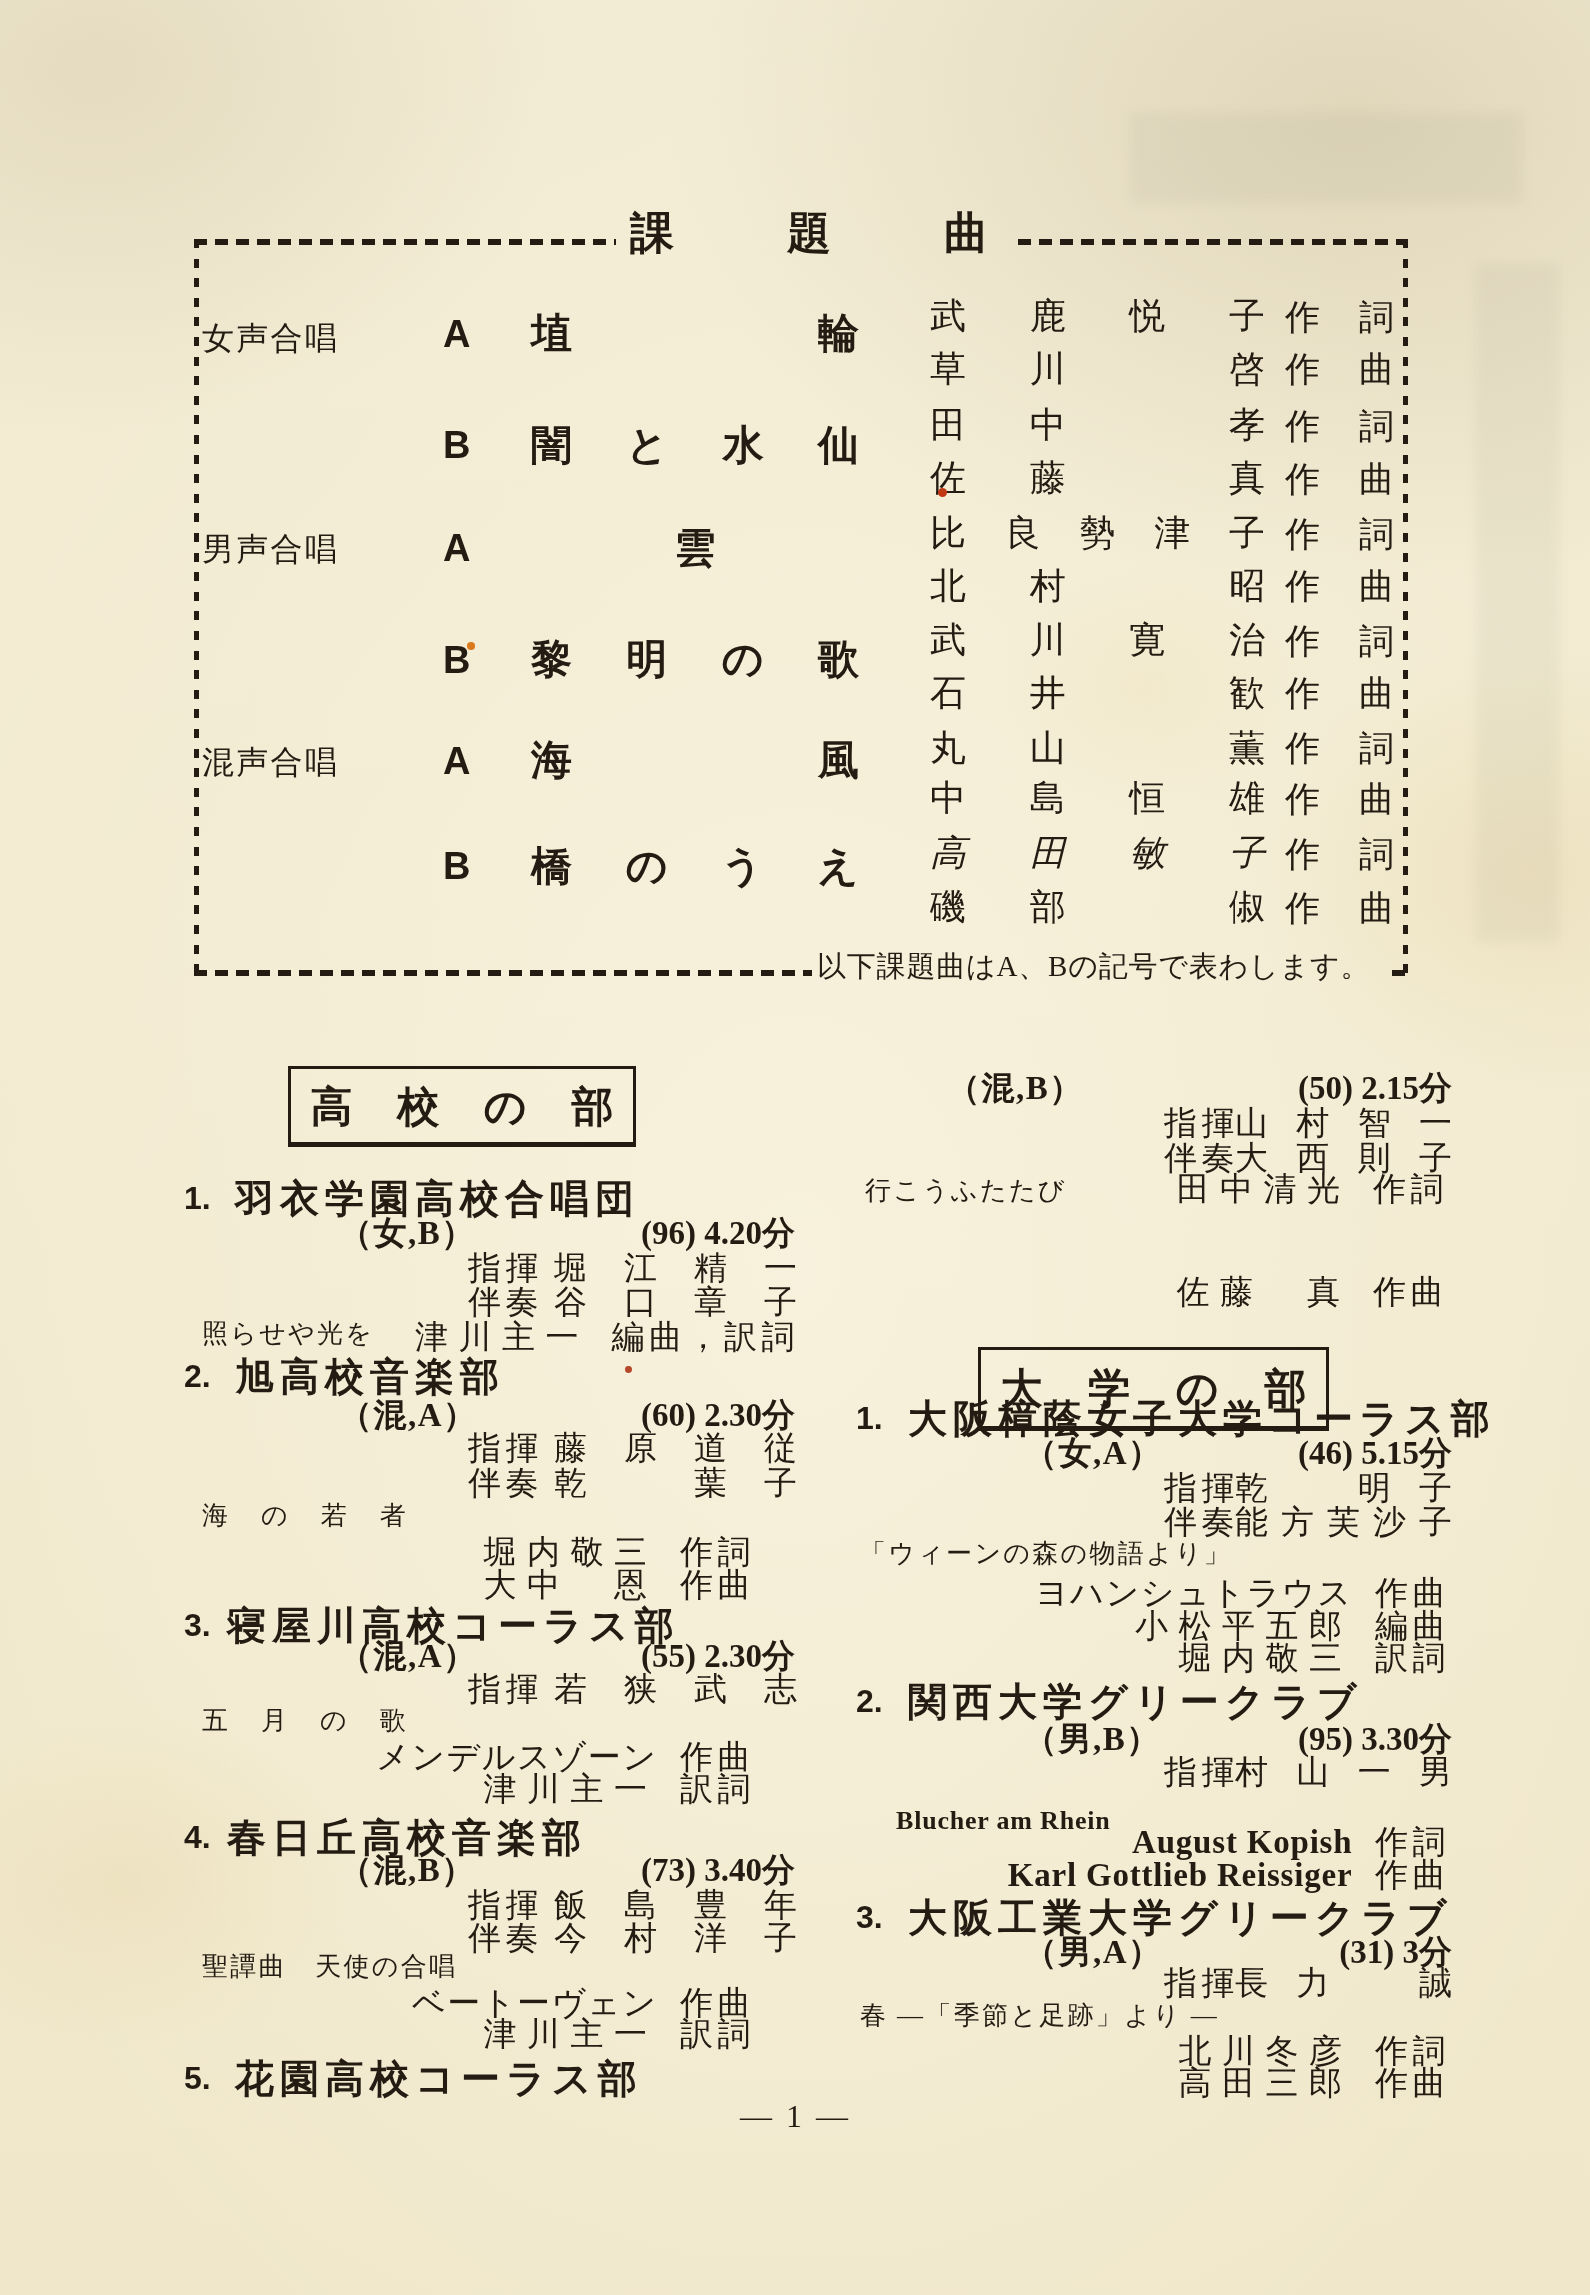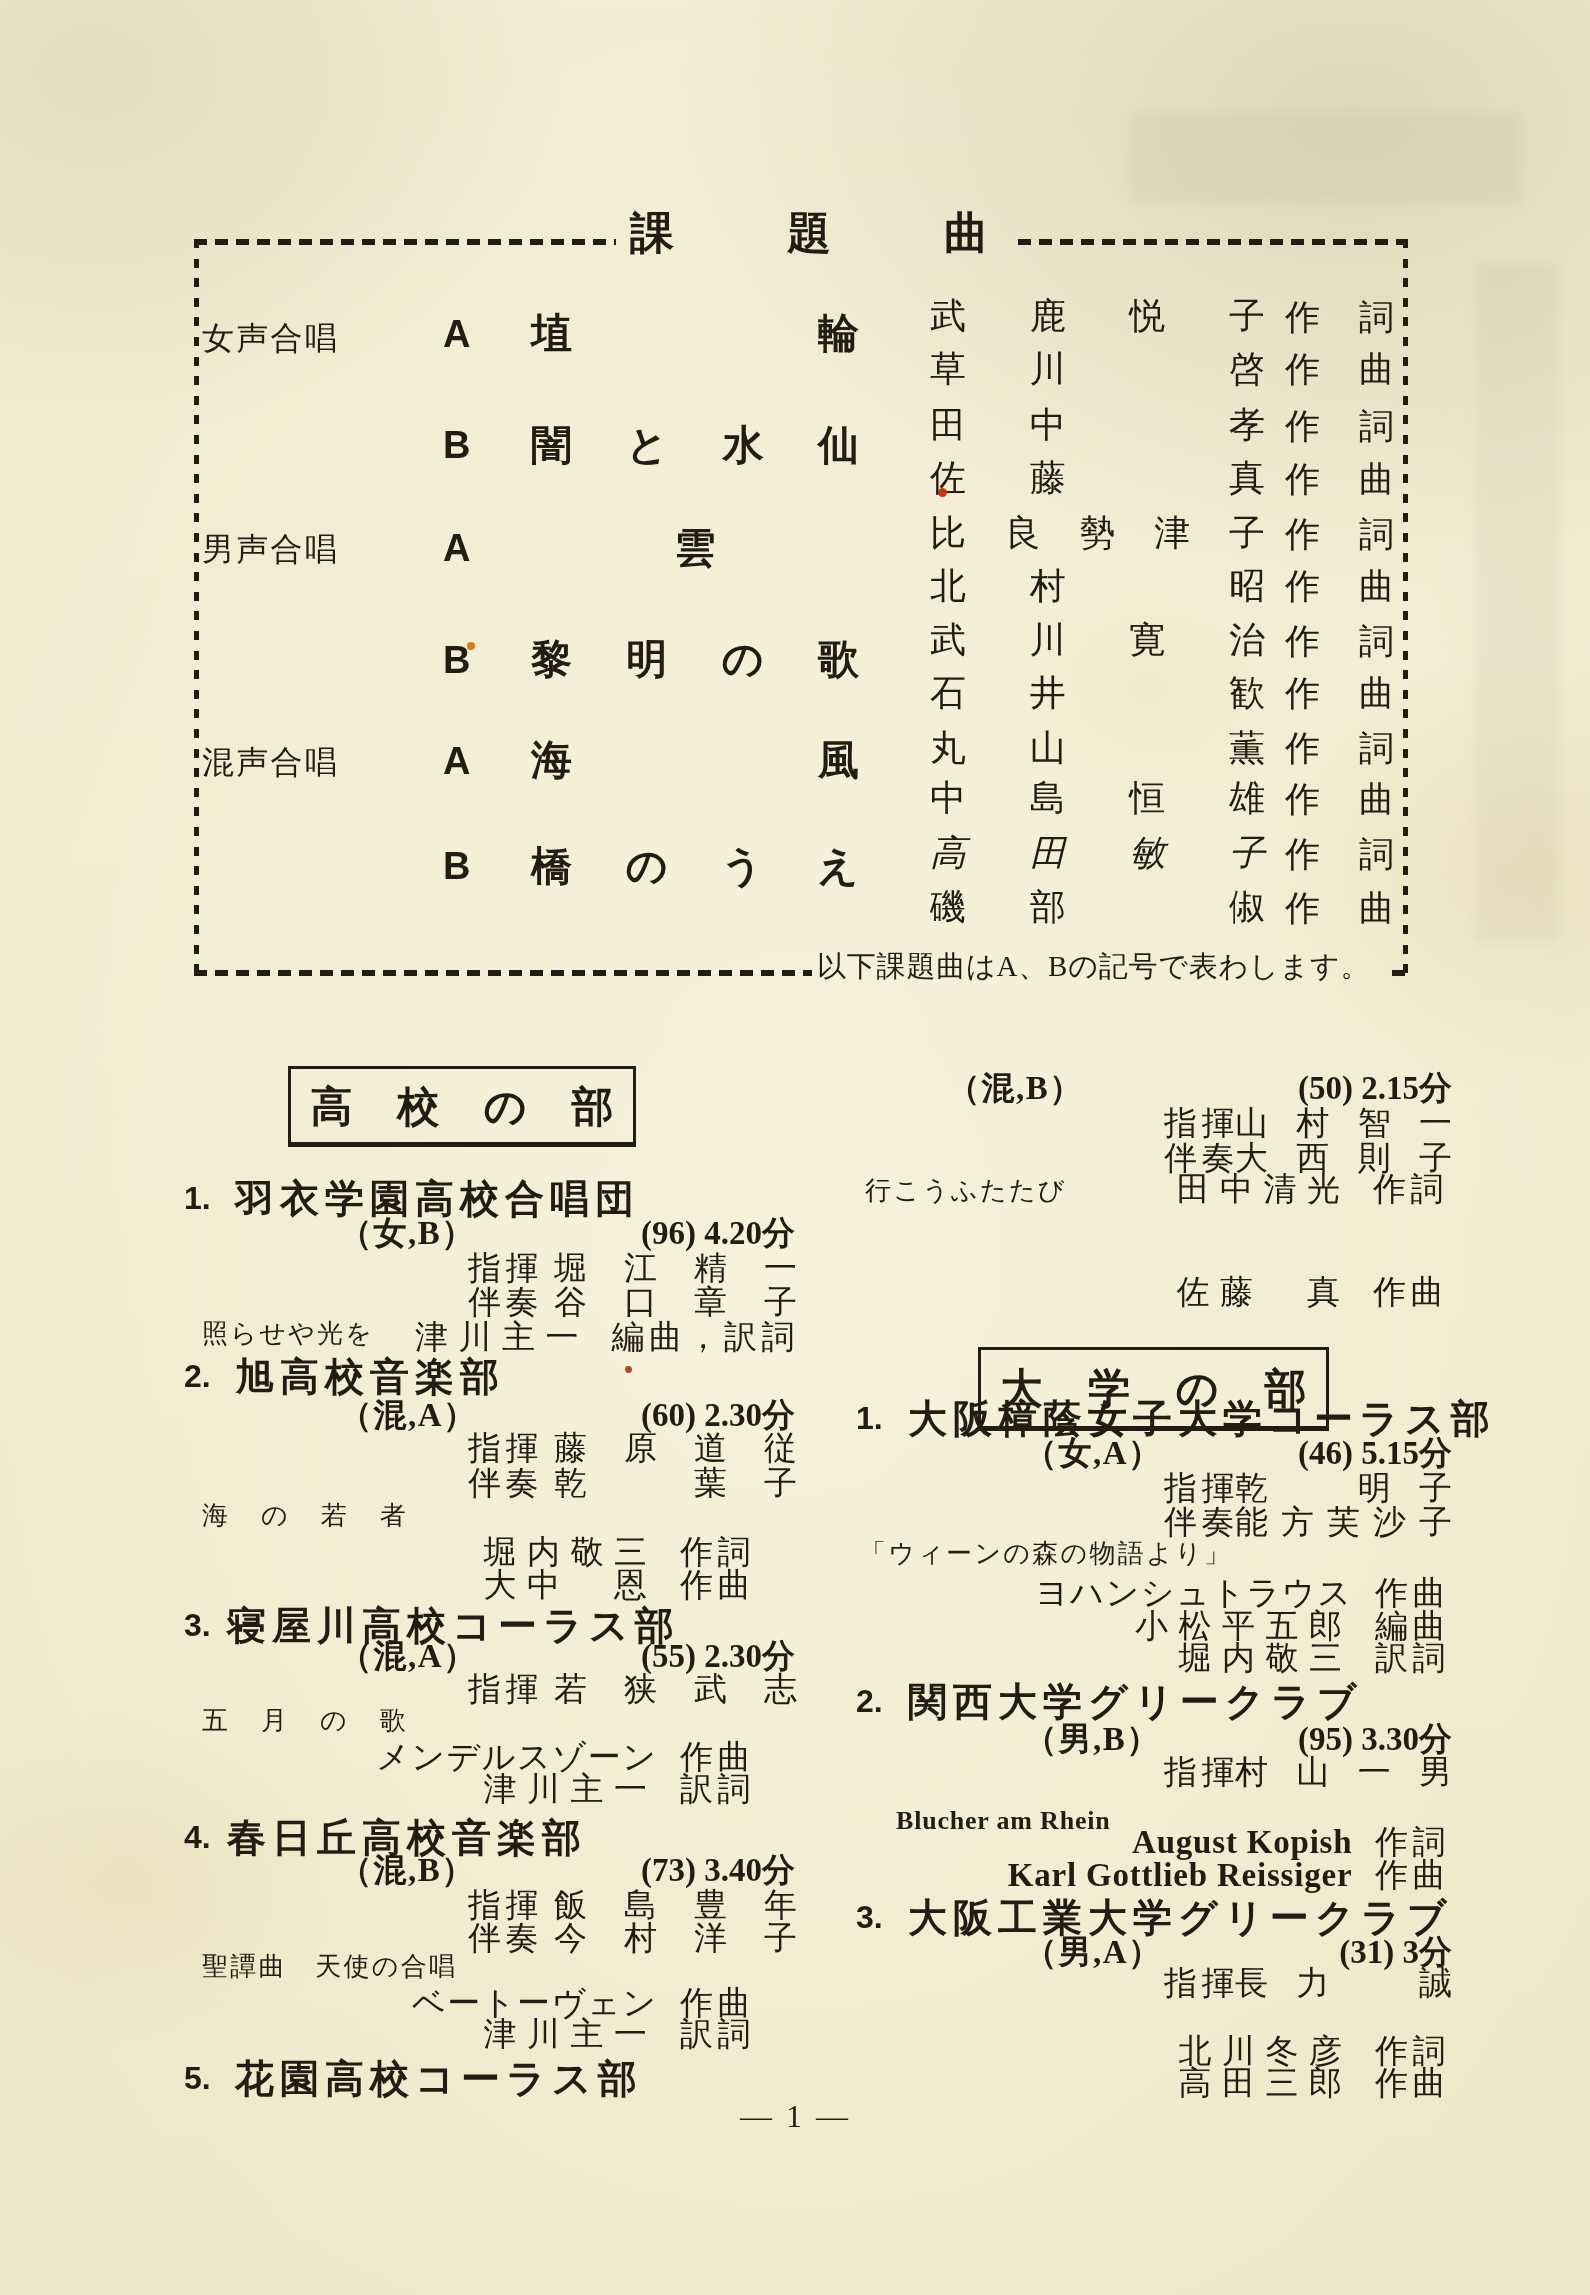--- a/index.html
+++ b/index.html
@@ -242,20 +242,21 @@
   <div class="abs credit" style="right:141px;top:1859px;">
     <span class="cname latin">Karl Gottlieb Reissiger</span><span class="crole">作曲</span>
   </div>
 
   <div class="abs num" style="left:856px;top:1901px;">3.</div>
   <div class="abs ename" style="left:908px;top:1898px;">大阪工業大学グリークラブ</div>
   <div class="abs cat" style="left:1024px;top:1936px;">（男,A）</div>
   <div class="abs stats" style="right:139px;top:1936px;">(31) 3分</div>
   <div class="abs slabel" style="left:1164px;top:1967px;">指揮</div>
   <div class="abs sname just" style="left:1235px;top:1967px;width:217px;">長力　誠</div>
+  <div class="abs song" style="left:860px;top:2003px;">春 ―「季節と足跡」より ―</div>
   <div class="abs credit" style="right:141px;top:2035px;">
     <span class="cname">北川冬彦</span><span class="crole">作詞</span>
   </div>
   <div class="abs credit" style="right:141px;top:2067px;">
     <span class="cname">高田三郎</span><span class="crole">作曲</span>
   </div>
 
   <div class="abs pageno" style="left:0;width:1591px;top:2100px;text-align:center;">― 1 ―</div>
 
 </div>

